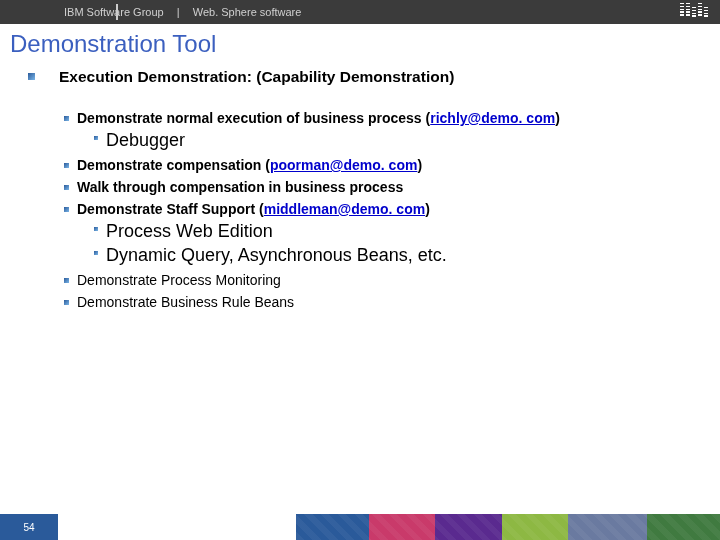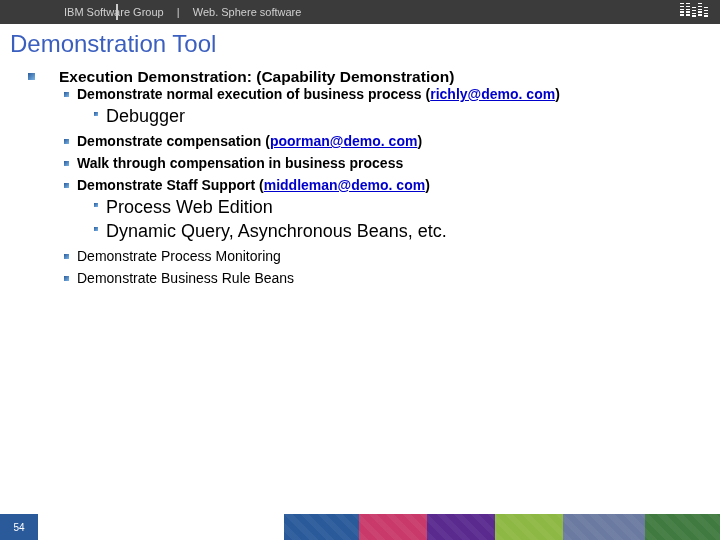--- a/index.html
+++ b/index.html
@@ -51,21 +51,21 @@
     padding: 6px 10px 10px 10px;
   }
   .content {
     padding: 0 18px 0 28px;
     color: #000;
   }
   ul { list-style: none; }
   .lvl1 > li { margin-bottom: 14px; }
   .lvl1 > li > .row { display: flex; align-items: flex-start; gap: 24px; }
   .lvl1 .lbl1 { font-size: 15.5px; font-weight: 700; }
-  .lvl2 { margin-top: 0; padding-left: 36px; }
+  .lvl2 { margin-top: 24px; padding-left: 36px; }
   .lvl2 > li { margin-bottom: 6px; }
   .lvl2 > li > .row { display: flex; align-items: flex-start; gap: 8px; }
   .lvl2 .lbl2 { font-size: 14px; font-weight: 700; }
   .lvl2 .lbl2n { font-size: 14px; font-weight: 400; }
   .lvl3 { margin-top: 4px; padding-left: 30px; }
   .lvl3 > li { margin-bottom: 3px; }
   .lvl3 > li > .row { display: flex; align-items: flex-start; gap: 8px; }
   .lvl3 .lbl3 { font-size: 18px; font-weight: 400; }
   .bullet-sq {
     width: 7px; height: 7px; flex-shrink: 0; margin-top: 5px;
@@ -80,21 +80,21 @@
     background: linear-gradient(135deg, #2a5a9a 0%, #7bb6e8 100%);
   }
   a.link { color: #0000cc; text-decoration: underline; cursor: pointer; }
   .footer {
     position: absolute;
     left: 0; right: 0; bottom: 0;
     height: 26px;
     display: flex;
   }
   .footer .pg {
-    width: 38px; height: 100%;
+    width: 58px; height: 100%;
     background: #2a5a9a;
     color: #fff;
     font-size: 10px;
     display: flex; align-items: center; justify-content: center;
   }
   .footer .strip {
     flex: 1; height: 100%;
     background: linear-gradient(90deg,
       #fff 0 36%,
       #2a5a9a 36% 47%,

